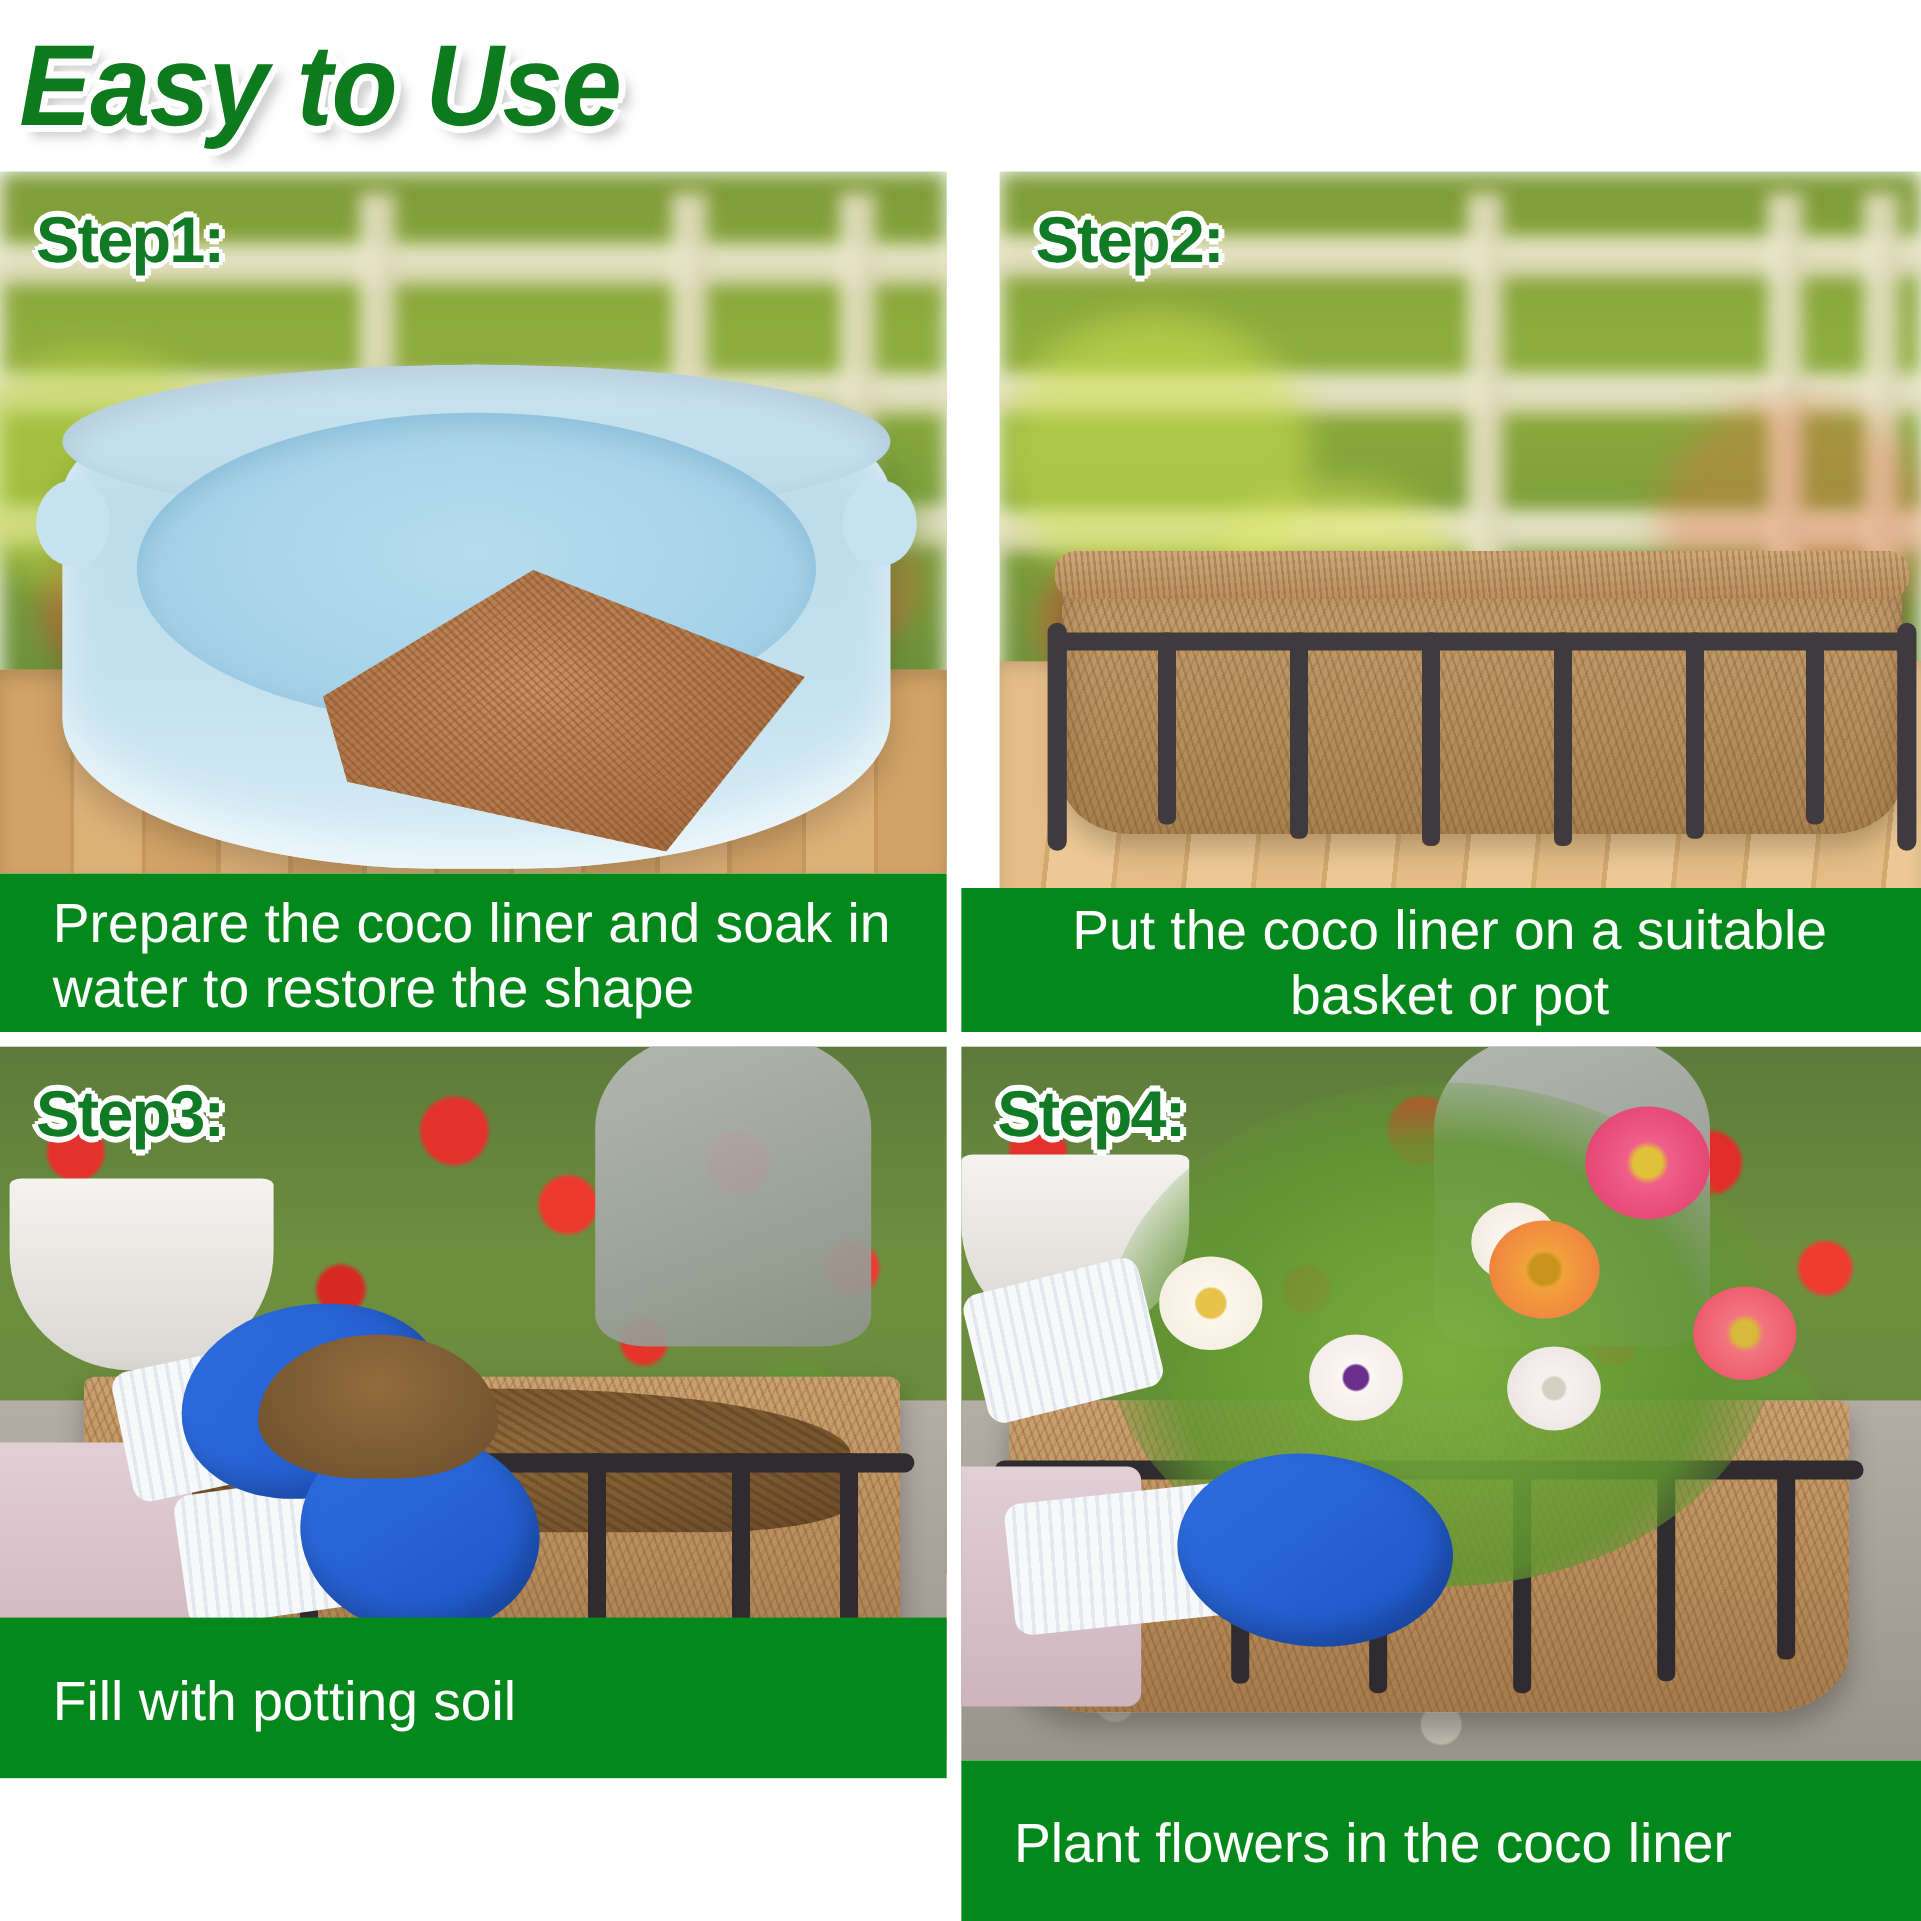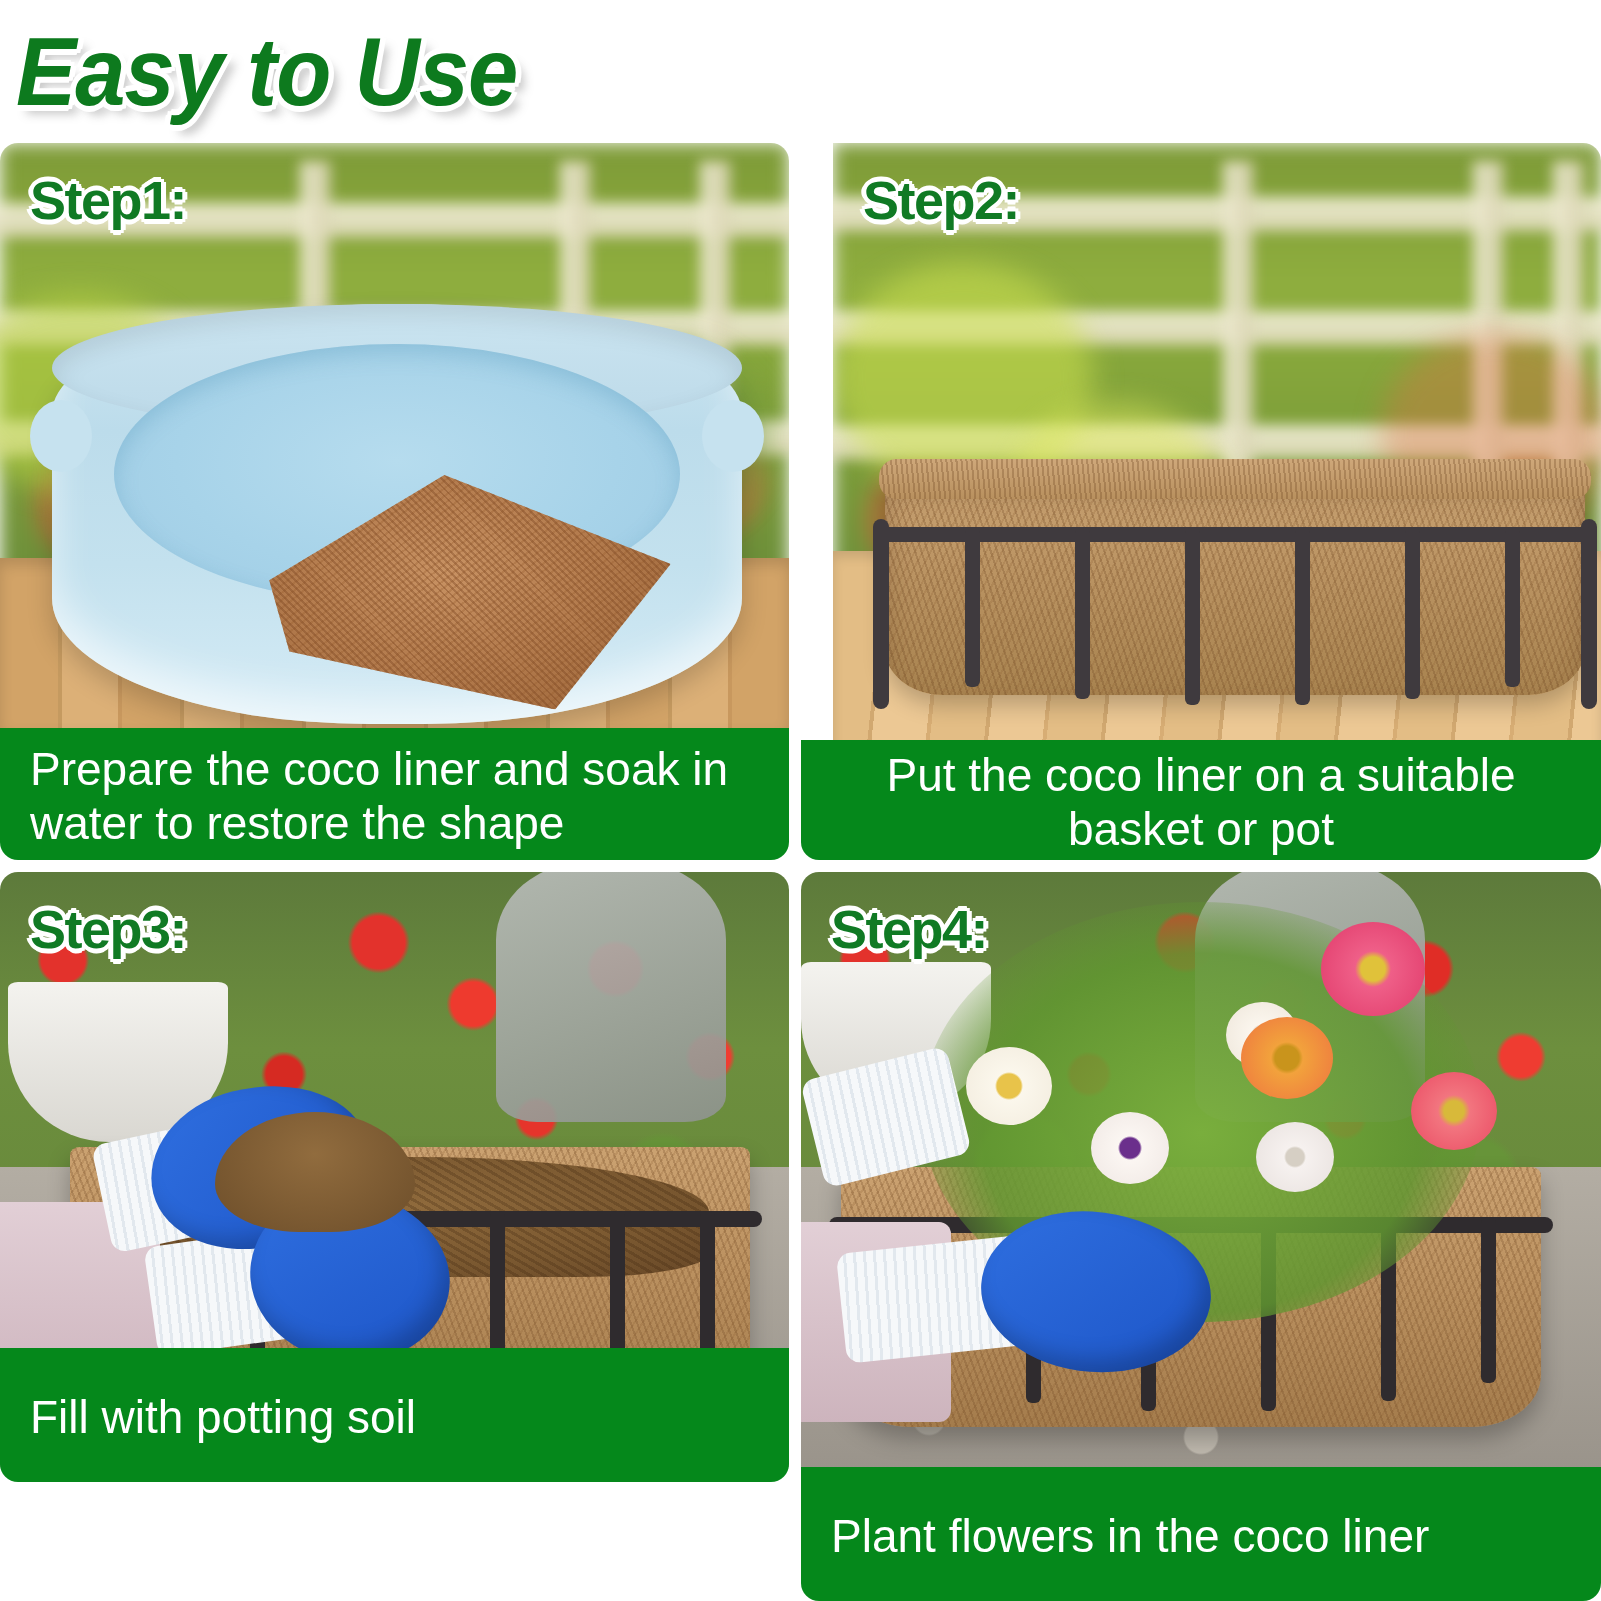--- a/index.html
+++ b/index.html
@@ -24,32 +24,32 @@
       -5px 0 0 #fff, 5px 0 0 #fff, 0 -5px 0 #fff, 0 5px 0 #fff,
       -4px -4px 0 #fff, 4px -4px 0 #fff, -4px 4px 0 #fff, 4px 4px 0 #fff,
       -6px 0 0 #fff, 6px 0 0 #fff, 0 -6px 0 #fff, 0 6px 0 #fff,
       9px 9px 10px rgba(130,130,130,0.45);
     white-space: nowrap;
   }
 
   
   .grid { position:absolute; left:0; top:143px; width:1601px; height:1458px; }
 
-  .cell { position: absolute; overflow: hidden; border-radius: 18px; }
+  .cell { position: absolute; overflow: hidden; }
   .cell.c1 { left: 0;    top: 0;   width: 789px; height: 717px; }
   .cell.c2 { left: 801px;top: 0;   width: 800px; height: 717px; }
   .cell.c3 { left: 0;    top: 729px;width: 789px; height: 610px; }
   .cell.c4 { left: 801px;top: 729px;width: 800px; height: 729px; }
 
   .photo { position: absolute; left:0; top:0; right:0; overflow:hidden; }
   .cap {
     position: absolute; left:0; right:0; bottom:0;
     background: #05881b;
     color: #ffffff;
-    padding: 22px 30px 18px 30px;
+    padding: 22px 30px 18px 44px;
     font-size: 46px; line-height: 1.18;
     font-weight: 400;
     display:flex; align-items:center;
   }
   .c1 .photo { height: 585px; } .c1 .cap { height: 132px; }
   .c2 .photo { height: 608px; margin-left: 32px; } .c2 .cap { height: 120px; text-align: center; }
   .c3 .photo { height: 595px; } .c3 .cap { height: 134px; }
   .c4 .photo { height: 595px; padding-left: 12px; } .c4 .cap { height: 134px; }
   .c3 .cap, .c4 .cap { align-items: center; }
 

